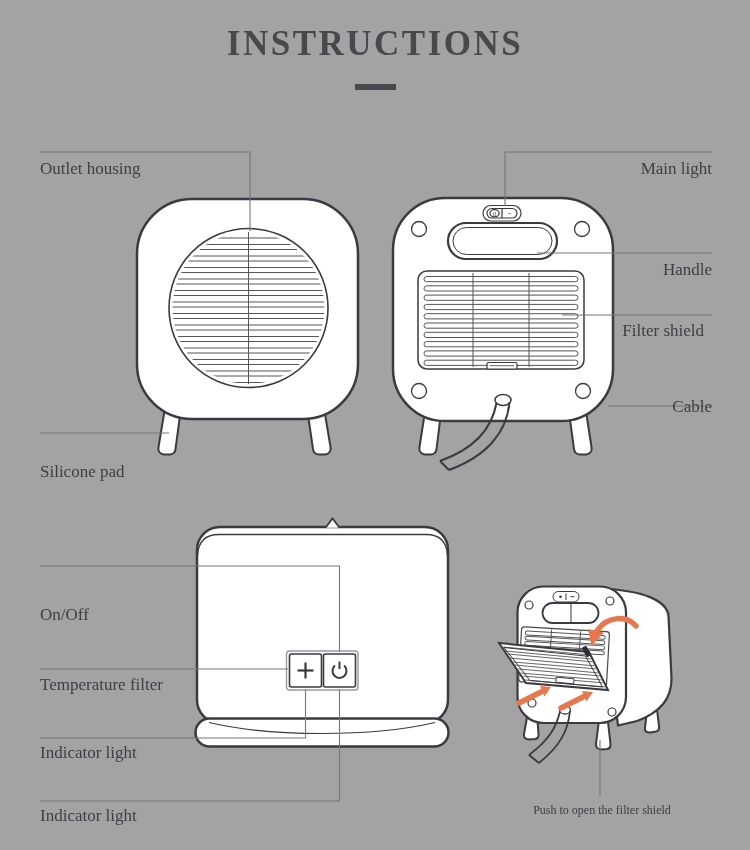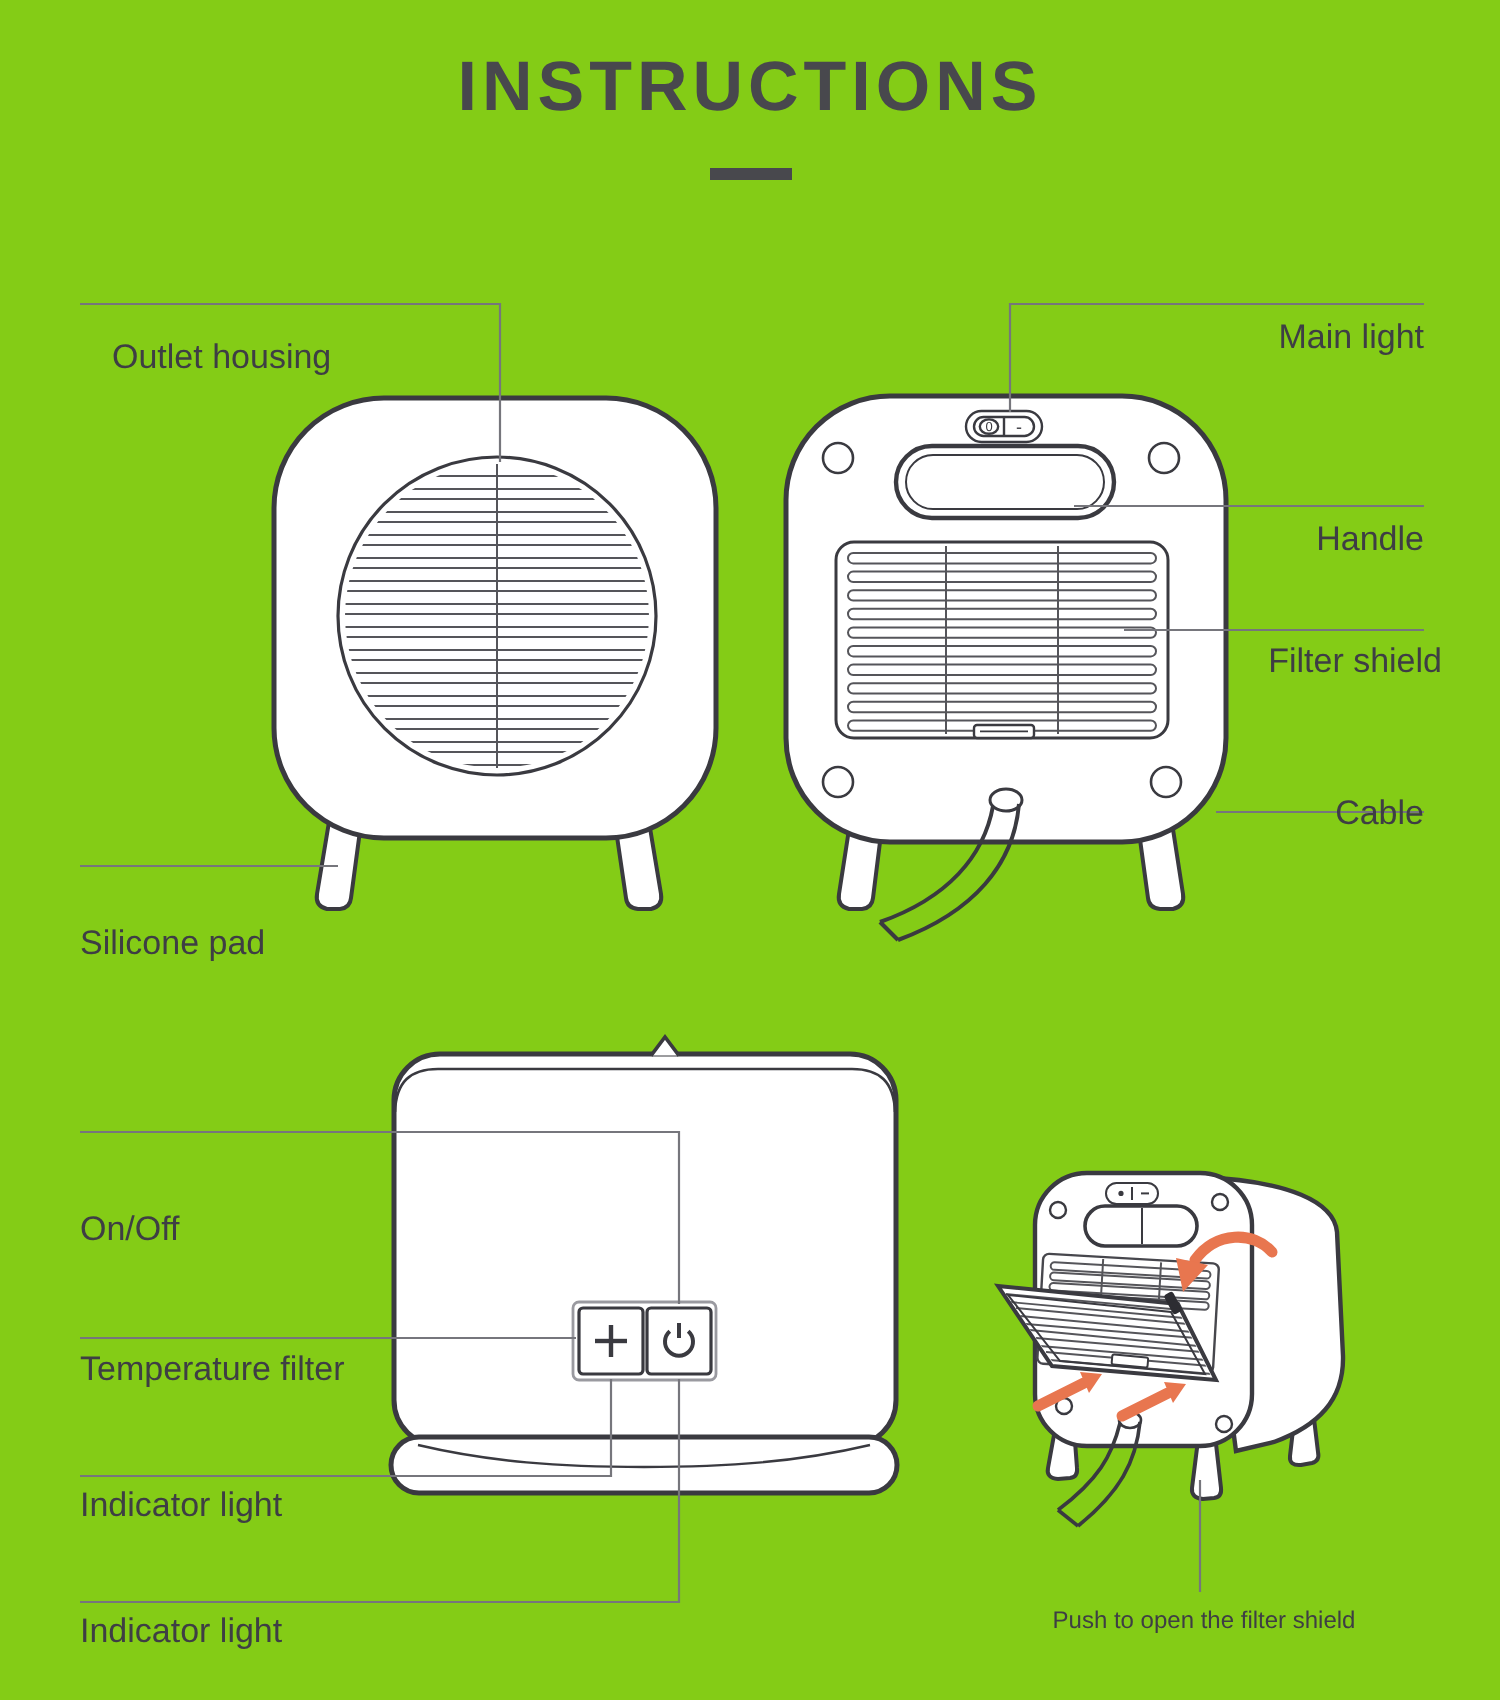--- a/index.html
+++ b/index.html
@@ -1,17 +1,17 @@
 <!DOCTYPE html>
 <html><head>
 <meta charset="utf-8">
 <style>
   html,body{margin:0;padding:0;background:#ffffff;}
-  .page{position:relative;width:750px;height:850px;background:#84cc16;overflow:hidden;
-        font-family:Liberation Sans, sans-serif;}
+  .page{position:relative;width:750px;height:850px;background:#a3a3a3;overflow:hidden;
+        font-family:Liberation Serif, serif;}
   .title{position:absolute;top:24px;left:0;width:100%;text-align:center;margin:0;
          font-size:35px;font-weight:bold;letter-spacing:2.5px;color:#48484d;}
   .title-underline{position:absolute;top:84px;left:355px;width:41px;height:6px;background:#48484d;}
   .diagram-svg{position:absolute;left:0;top:0;}
   .label{position:absolute;font-size:17px;line-height:21px;color:#3e3e44;white-space:nowrap;}
   .label.right{text-align:right;}
   .caption{position:absolute;font-size:12px;color:#3e3e44;text-align:center;}
 </style>
 </head>
 <body>
@@ -231,26 +231,26 @@
       <path d="M712,315 H562"></path>
       <path d="M712,406 H608"></path>
       <path d="M40,566 H339.5 V652"></path>
       <path d="M40,669 H288"></path>
       <path d="M305.5,689.5 V738 H40"></path>
       <path d="M339.5,689.5 V801 H40"></path>
       <path d="M600,740 V796"></path>
     </g>
   </svg>
 
-  <div class="label" style="left:40px;top:168px;margin-left:16px;">Outlet housing</div>
+  <div class="label" style="left:40px;top:158px;">Outlet housing</div>
   <div class="label" style="left:40px;top:461px;">Silicone pad</div>
 
   <div class="label right" style="right:38px;top:158px;">Main light</div>
   <div class="label right" style="right:38px;top:259px;text-align:right;">Handle</div>
-  <div class="label right" style="right:29px;top:320px;">Filter shield</div>
+  <div class="label right" style="right:46px;top:320px;">Filter shield</div>
   <div class="label right" style="right:38px;top:396px;">Cable</div>
 
   <div class="label" style="left:40px;top:572px;margin-top:32px;">On/Off</div>
   <div class="label" style="left:40px;top:674px;">Temperature filter</div>
   <div class="label" style="left:40px;top:742px;">Indicator light</div>
   <div class="label" style="left:40px;top:805px;">Indicator light</div>
 
   <div class="caption" style="left:472px;top:803px;width:260px;">Push to open the filter shield</div>
 </div>
 

